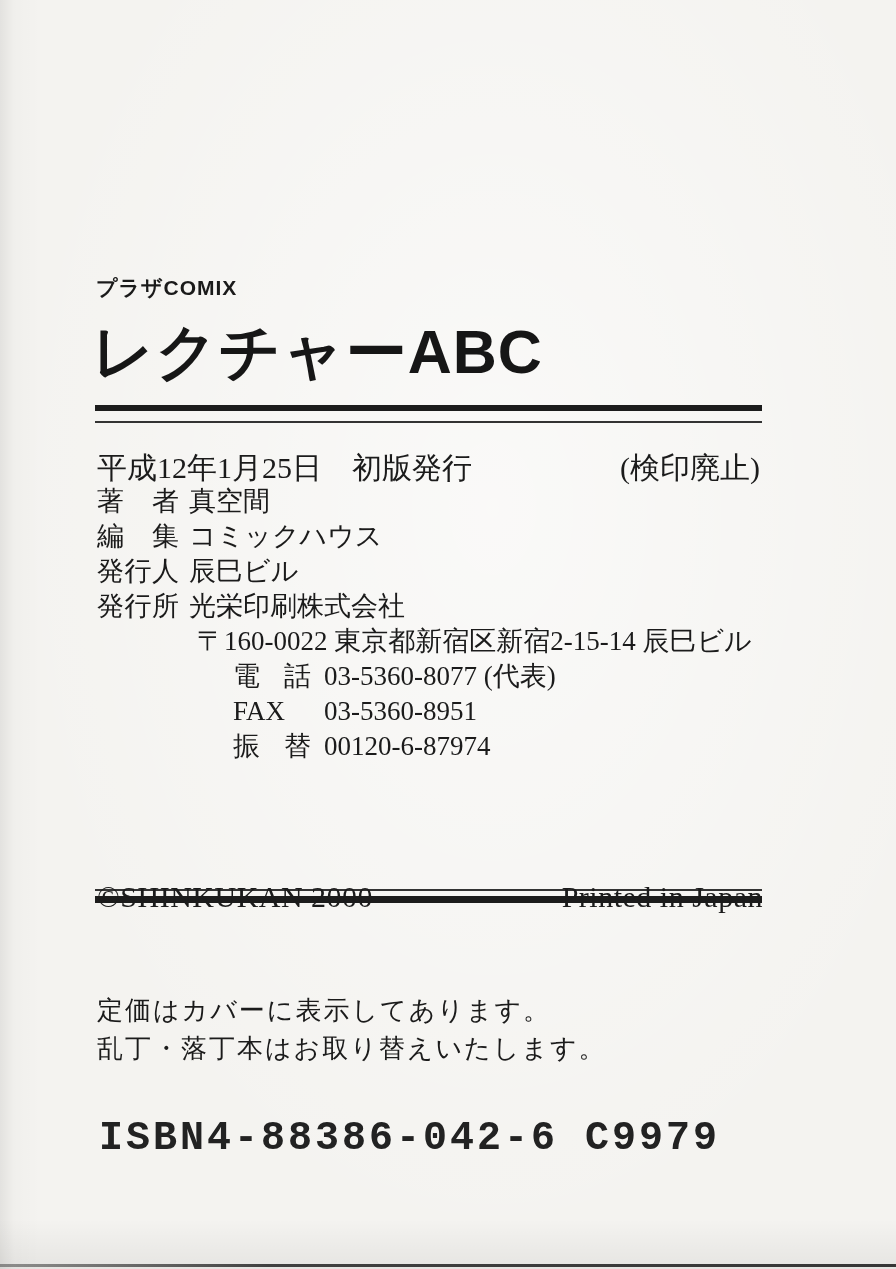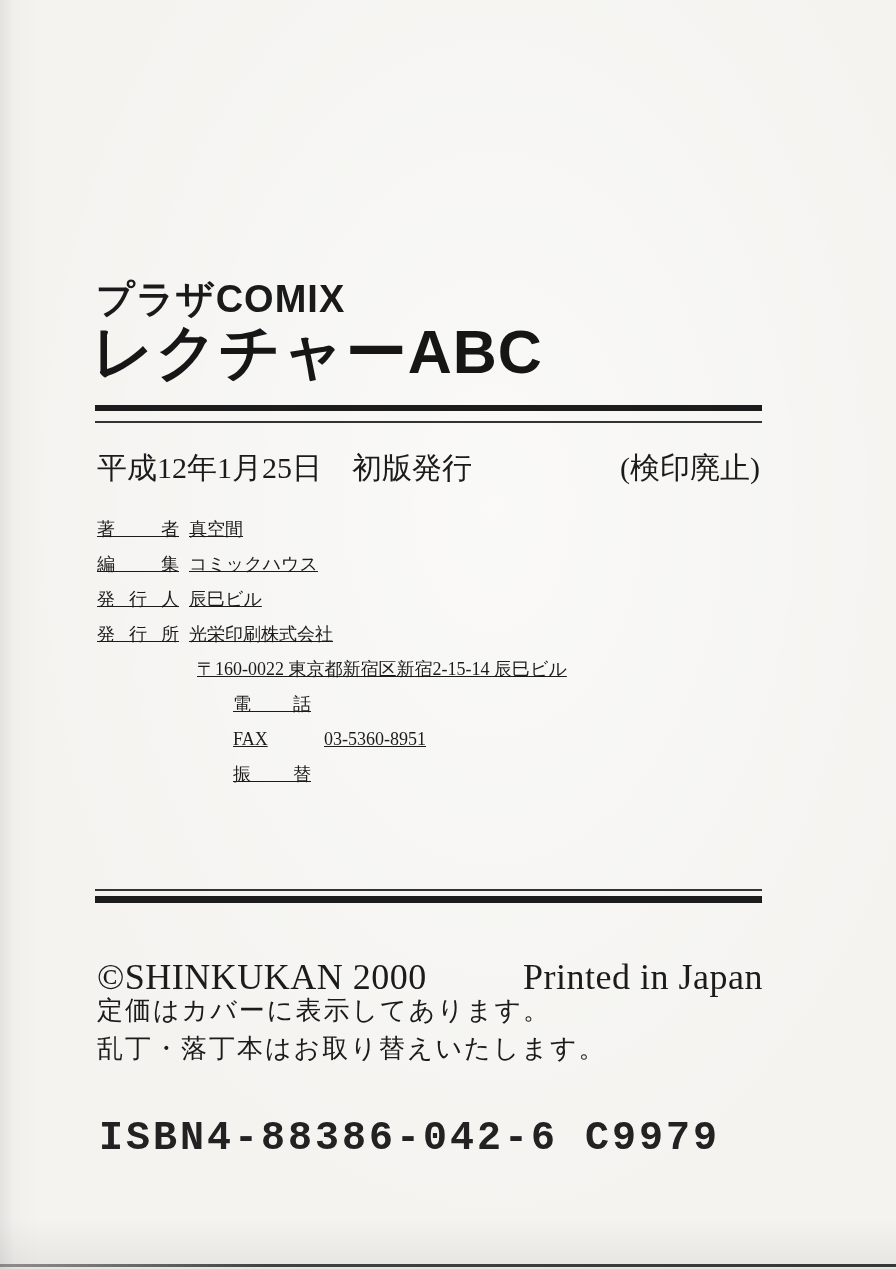--- a/index.html
+++ b/index.html
@@ -20,21 +20,21 @@
     overflow: hidden;
   }
   .edge-bottom-line {
     position: absolute; left: 0; bottom: 2px; width: 896px; height: 3px;
     background: linear-gradient(to right, rgba(40,40,40,0.45), rgba(35,35,35,0.85) 30%, rgba(35,35,35,0.9));
   }
 
   .brand {
     position: absolute; left: 96px; top: 274px;
     font-family: "Liberation Sans", "DejaVu Sans", sans-serif;
-    font-weight: 700; font-size: 38px; letter-spacing: 1px;
+    font-weight: 700; font-size: 21px; letter-spacing: 1px;
     color: #1a1a1a;
     text-align: right;
   }
   .title {
     position: absolute; left: 92px; top: 312px; margin: 0;
     font-family: "Liberation Sans", "DejaVu Sans", sans-serif;
     font-weight: 700; font-size: 61px; letter-spacing: 1px;
     color: #161616; white-space: nowrap;
   }
 
@@ -46,43 +46,43 @@
   .rule-bottom { top: 889px; }
   .rule-bottom .bar-thick { margin-top: 5px; height: 7px; }
 
   .edition-row {
     position: absolute; left: 97px; top: 448px; width: 663px;
     display: flex; justify-content: space-between;
     font-size: 30px; white-space: nowrap;
   }
 
   .credits {
-    position: absolute; left: 97px; top: 512px;
-    font-size: 18px; line-height: 35px; white-space: nowrap; text-decoration: underline;
+    position: absolute; left: 97px; top: 484px;
+    font-size: 27px; line-height: 35px; white-space: nowrap;
   }
   .credit-row { display: flex; }
   .jlabel {
     display: inline-block; width: 82px;
     text-align: justify; text-align-last: justify;
   }
   .credit-row .value { margin-left: 10px; }
   .indent-block { margin-left: 100px; }
   .contact-row { display: flex; margin-left: 36px; }
   .contact-row .jlabel { width: 78px; }
   .contact-row .value { margin-left: 13px; }
 
   .production {
     position: absolute; left: 97px; top: 806px;
     font-size: 27px; line-height: 36px; white-space: nowrap;
   }
 
   .copyright-row {
-    position: absolute; left: 97px; top: 956px; width: 666px;
+    position: absolute; left: 97px; top: 880px; width: 666px;
     display: flex; justify-content: space-between;
-    font-size: 36px; letter-spacing: 0.5px; white-space: nowrap;
+    font-size: 30px; letter-spacing: 0.5px; white-space: nowrap;
   }
 
   .notes {
     position: absolute; left: 97px; top: 992px;
     font-size: 26px; line-height: 38px; letter-spacing: 2px; white-space: nowrap;
   }
 
   .isbn {
     position: absolute; left: 99px; top: 1108px;
     font-family: Liberation Mono, monospace;
@@ -122,27 +122,29 @@
       <span class="value">辰巳ビル</span>
     </div>
     <div class="credit-row">
       <span class="jlabel">発行所</span>
       <span class="value">光栄印刷株式会社</span>
     </div>
     <div class="indent-block">
       <div>〒160-0022 東京都新宿区新宿2-15-14 辰巳ビル</div>
       <div class="contact-row">
         <span class="jlabel">電話</span>
+        <span class="value">03-5360-8077 (代表)</span>
       </div>
       <div class="contact-row">
         <span class="jlabel">FAX</span>
         <span class="value">03-5360-8951</span>
       </div>
       <div class="contact-row">
         <span class="jlabel">振替</span>
+        <span class="value">00120-6-87974</span>
       </div>
     </div>
   </div>
 
 
   <div class="rule rule-bottom">
     <div class="bar-thin"></div>
     <div class="bar-thick"></div>
   </div>
 

